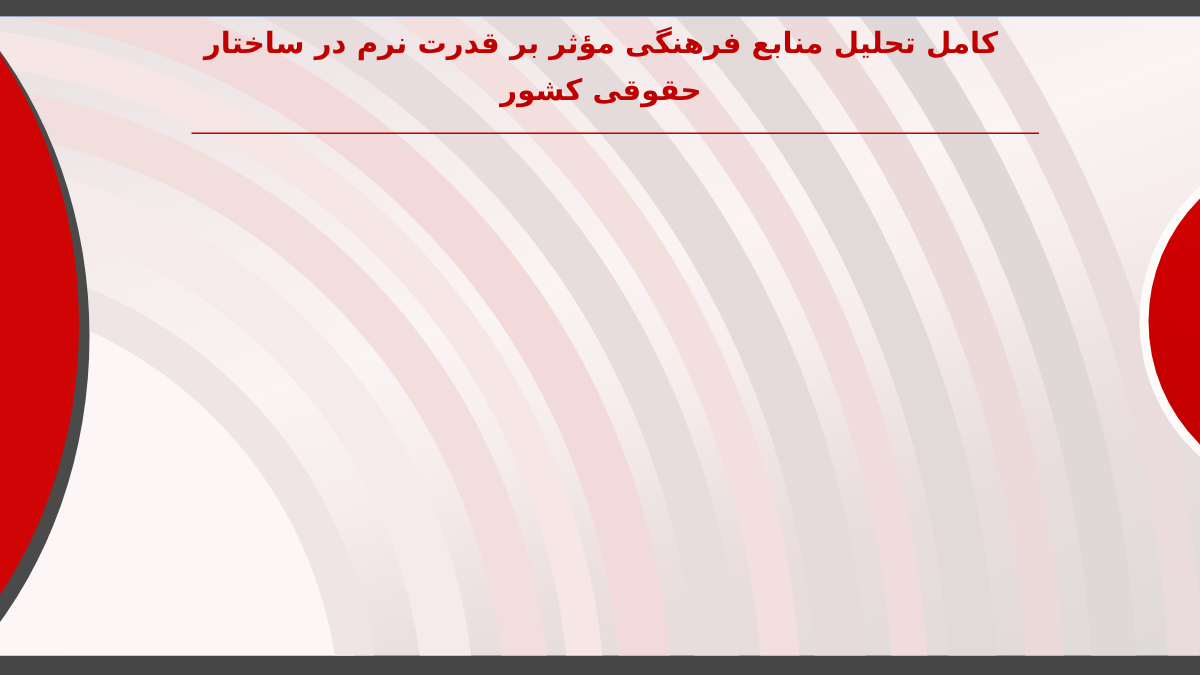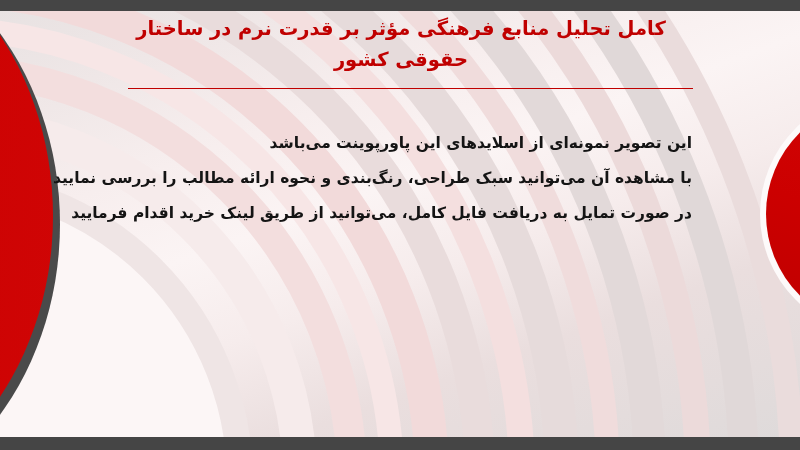--- a/index.html
+++ b/index.html
@@ -192,20 +192,15 @@
 
     <div class="right-circle-halo"></div>
     <div class="right-circle"></div>
 
     <div class="title-block">
       <h1 class="title-text">کامل تحلیل منابع فرهنگی مؤثر بر قدرت نرم در ساختار
 حقوقی کشور</h1>
     </div>
     <div class="title-rule"></div>
 
-    <div class="body-block">
-      <p class="body-line">این تصویر نمونه‌ای از اسلایدهای این پاورپوینت می‌باشد</p>
-      <p class="body-line">با مشاهده آن می‌توانید سبک طراحی، رنگ‌بندی و نحوه ارائه مطالب را بررسی نمایید</p>
-      <p class="body-line">در صورت تمایل به دریافت فایل کامل، می‌توانید از طریق لینک خرید اقدام فرمایید</p>
-    </div>
 
   </div>
 </div>
 
 </body></html>

